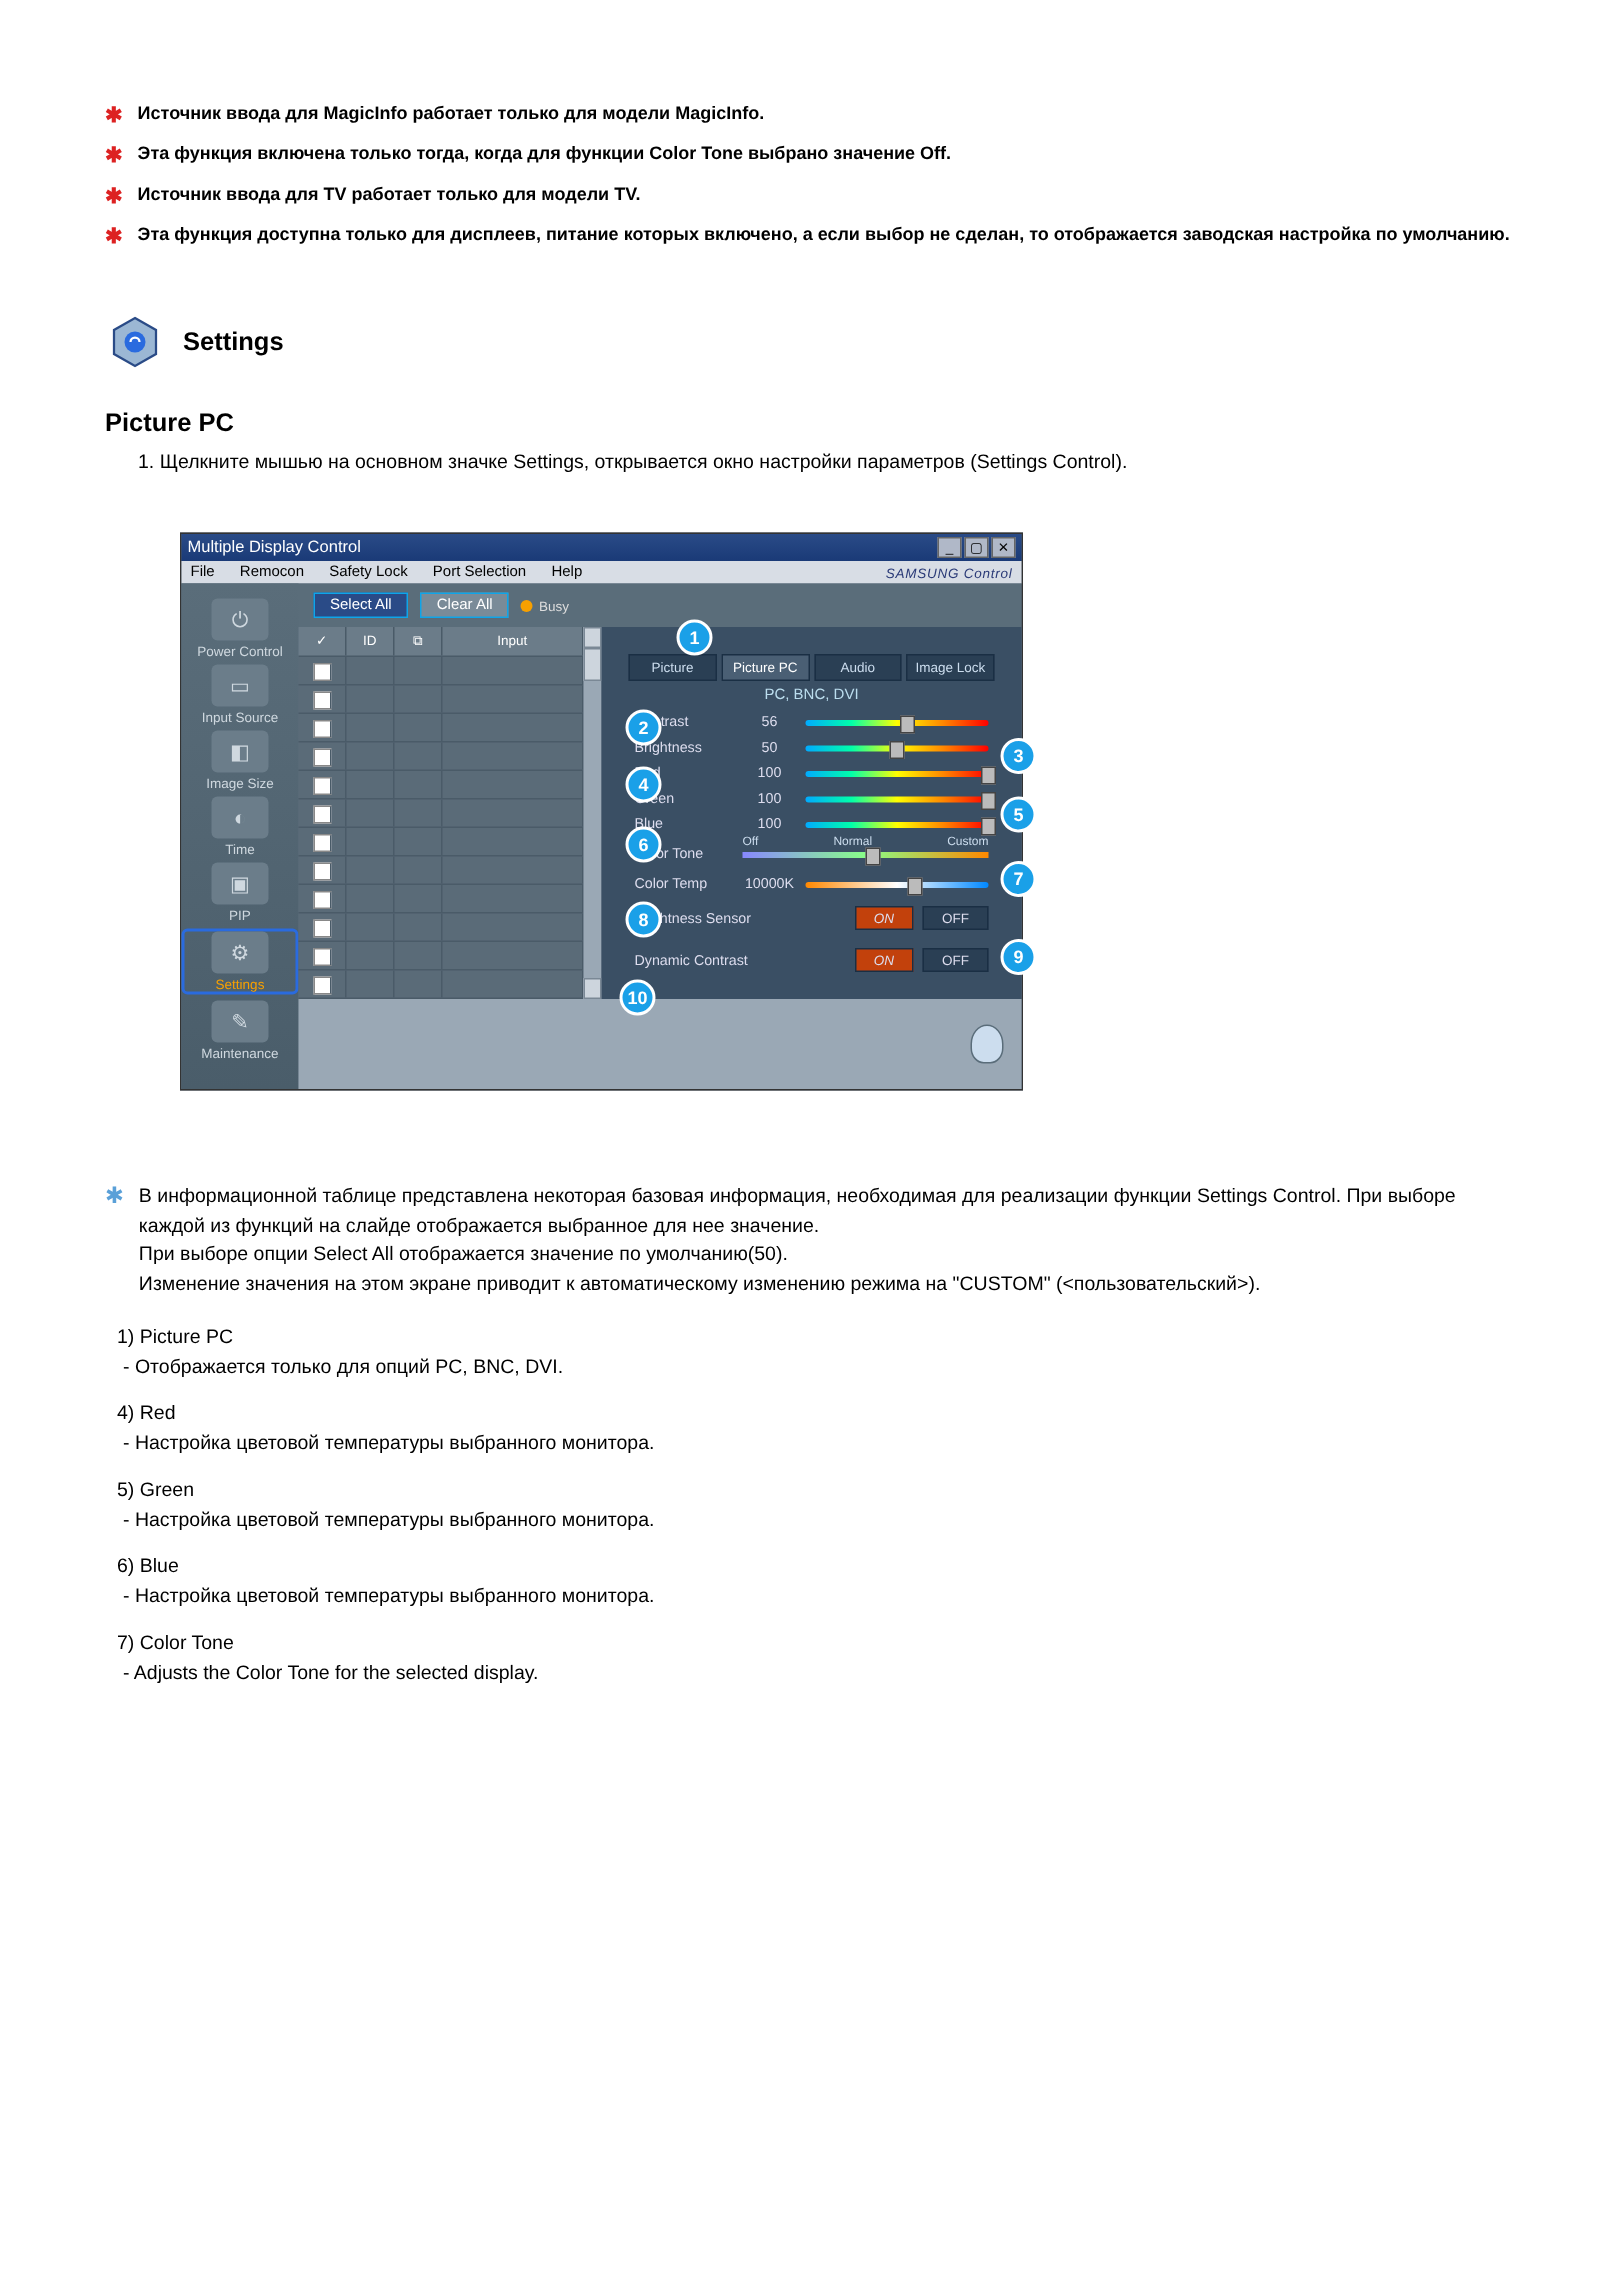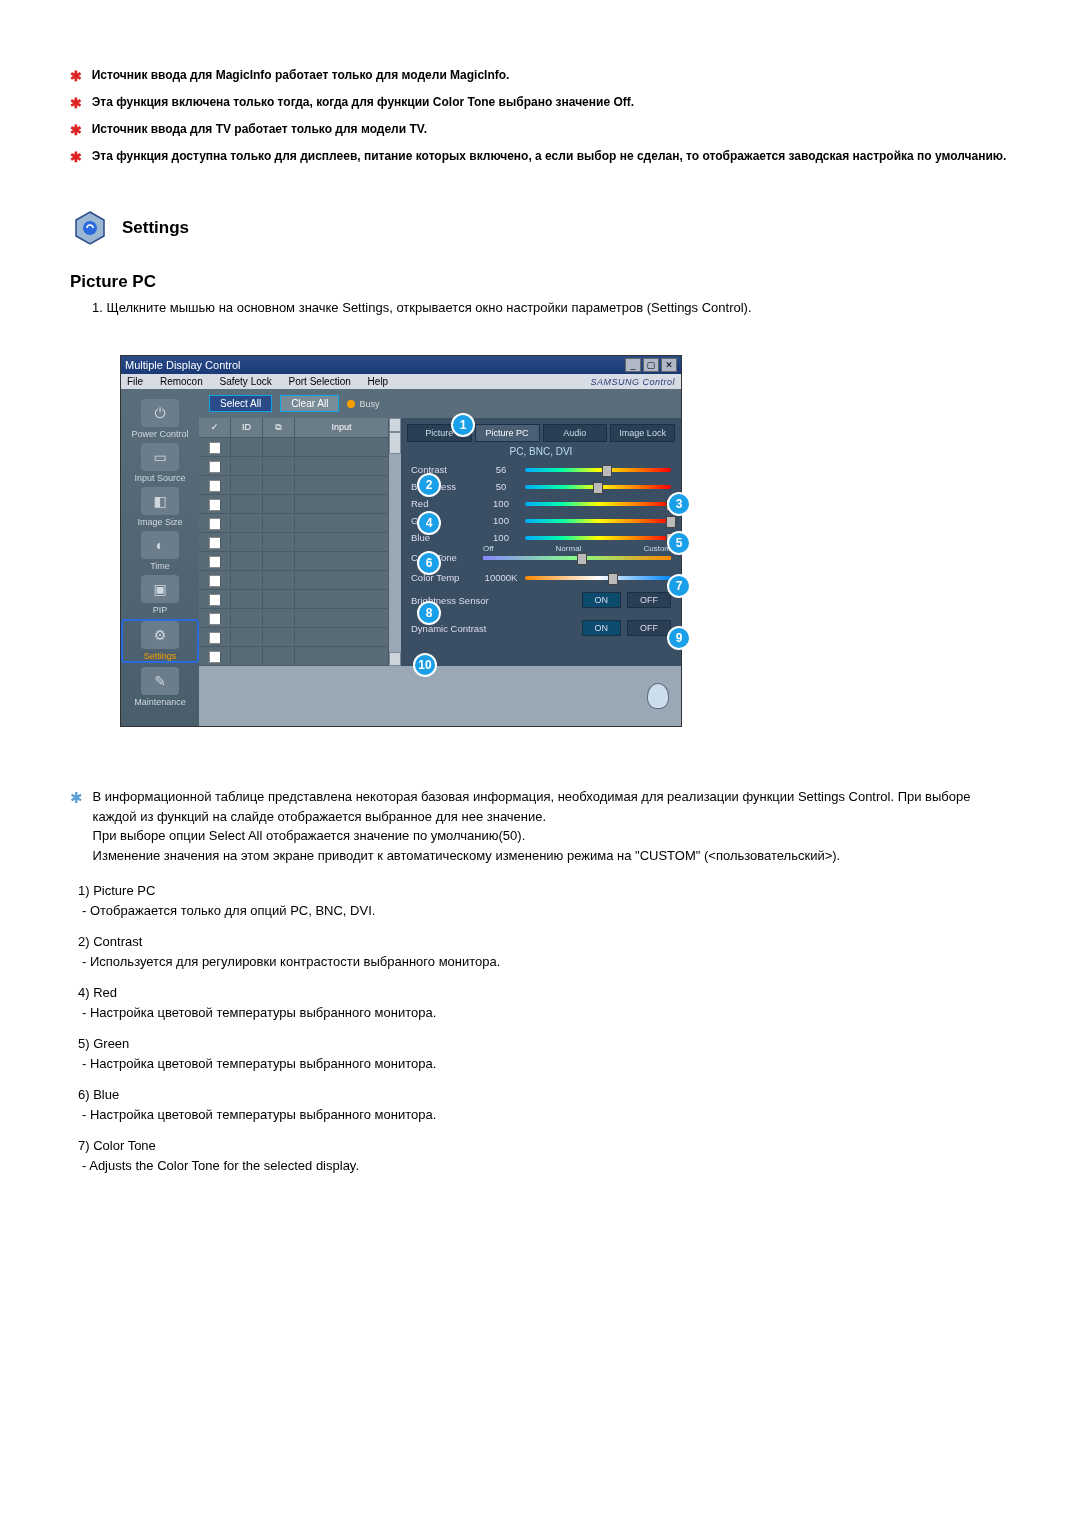--- a/index.html
+++ b/index.html
@@ -95,33 +95,33 @@
   .hdr-row div:last-child{flex:3;}
   .grid-rows { }
   .grid-row { display:flex; border-bottom:1px solid #4a5b68; height:18px;}
   .grid-row div { flex:1; border-right:1px solid #4a5b68;}
   .grid-row div:last-child{flex:3;}
   .chk{width:10px;height:10px;background:#fff;margin:4px auto;border:1px solid #888;}
   .scrollbar-v{width:12px;background:#9aa8b5;display:flex;flex-direction:column;}
   .sb-btn{height:12px;background:#cdd5dd;border:1px solid #7a8895;}
   .sb-thumb{height:20px;background:#cdd5dd;border:1px solid #7a8895;}
 
-  .rightcol { flex:1; background:#3a4f64; padding:0; }
+  .rightcol { flex:1; background:#3a4f64; padding:12px; }
   .tabrow { display:flex; gap:3px;padding:6px 6px 0;}
   .tab { flex:1;text-align:center;padding:3px 0;background:#2a3f54;font-size:9px;border:1px solid #1a2f44;color:#cde;}
   .tab.active{background:#4a5f74;color:#fff;}
   .mode-line{ text-align:center;color:#bde;font-size:10px;padding:4px 0;}
   .ctrl-row{display:flex;align-items:center;gap:6px;padding:3px 10px;font-size:9.5px;color:#dde;}
   .ctrl-label{width:66px;}
   .ctrl-val{width:36px;text-align:center;}
   .slider-track{flex:1;height:4px;background:linear-gradient(90deg,#0af,#0fa,#ff0,#f80,#f00);position:relative;border-radius:2px;}
   .slider-thumb{position:absolute;top:-3px;width:8px;height:10px;background:#bbb;border:1px solid #444;transform:translateX(-50%);}
   .toggle-row{display:flex;align-items:center;gap:6px;padding:6px 10px;font-size:9.5px;color:#dde;}
   .toggle-btn{padding:2px 12px;border:1px solid #1a2f44;background:#2a3f54;font-size:9px;}
-  .toggle-btn.on{background:#0c4a6e;}
+  .toggle-btn.on{background:#c2410c;font-style:italic;}
   .tone-row{display:flex;align-items:center;gap:6px;padding:6px 10px;font-size:9.5px;color:#dde;}
   .tone-track{flex:1;height:4px;background:linear-gradient(90deg,#88f,#8f8,#f80);position:relative;display:flex;justify-content:space-between;}
   .tone-opt{font-size:8px;color:#cde;position:relative;top:-12px;}
   .tone-thumb{position:absolute;top:-3px;left:50%;width:8px;height:10px;background:#bbb;border:1px solid #444;}
   .spacer-pane{height:60px;background:#9aa8b5;display:flex;align-items:center;justify-content:flex-end;padding-right:12px;}
   .help-bulb{width:20px;height:24px;background:#cde;border-radius:50% 50% 40% 40%;border:1px solid #5a6d7a;}
 
   .callout{position:absolute;width:20px;height:20px;border-radius:50%;background:#1aa0e8;border:2px solid #fff;color:#fff;font-weight:bold;font-size:12px;display:flex;align-items:center;justify-content:center;}
   .screenshot{position:relative;}
 
@@ -438,18 +438,17 @@
 
 <div class="footnote">
   <span class="star">✱</span>
   <span style="white-space:pre-line">В информационной таблице представлена некоторая базовая информация, необходимая для реализации функции Settings Control. При выборе каждой из функций на слайде отображается выбранное для нее значение.
 При выборе опции Select All отображается значение по умолчанию(50).
 Изменение значения на этом экране приводит к автоматическому изменению режима на "CUSTOM" (&lt;пользовательский&gt;).</span>
 </div>
 
 <ol class="numlist" style="list-style:none;padding-left:0;">
   <li><span>1)</span> <span>Picture PC</span><br><span class="desc">- Отображается только для опций PC, BNC, DVI.</span></li>
-  <li><span>2)</span> <span>Contrast</span><br><span class="desc">- Используется для регулировки контрастости выбранного монитора.</span></li>
   <li><span>4)</span> <span>Red</span><br><span class="desc">- Настройка цветовой температуры выбранного монитора.</span></li>
   <li><span>5)</span> <span>Green</span><br><span class="desc">- Настройка цветовой температуры выбранного монитора.</span></li>
   <li><span>6)</span> <span>Blue</span><br><span class="desc">- Настройка цветовой температуры выбранного монитора.</span></li>
   <li><span>7)</span> <span>Color Tone</span><br><span class="desc">- Adjusts the Color Tone for the selected display.</span></li>
 </ol>
 
 </body></html>

